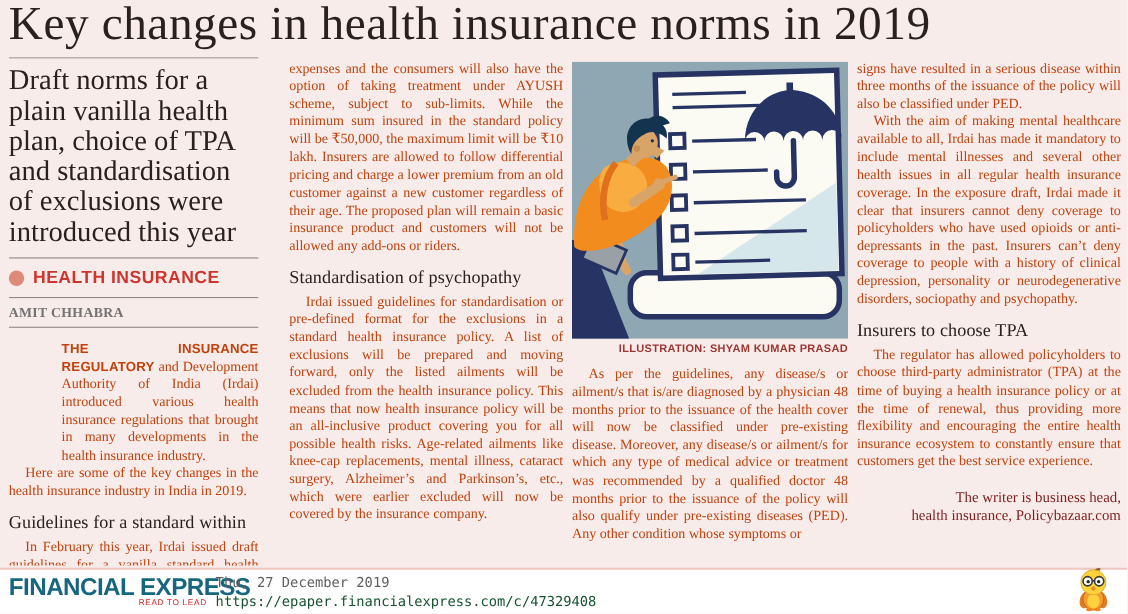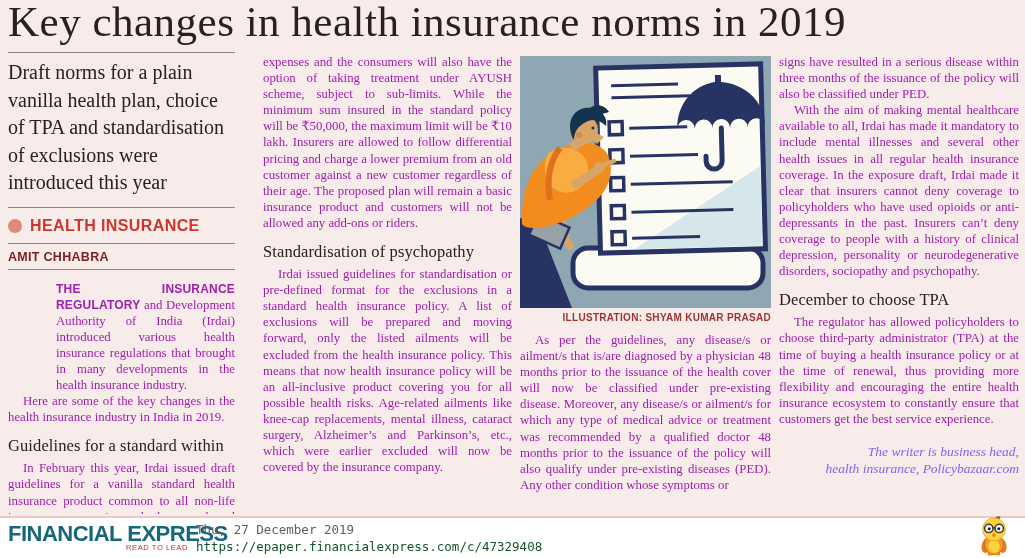--- a/index.html
+++ b/index.html
@@ -16,39 +16,39 @@
 
   .col { position:absolute; top:54px; height:462px; overflow:hidden; color:#2a2423; }
   .col-1 { left:8px;   width:227px; top:52px; }
   .col-2 { left:263px; width:249px; }
   .col-3 { left:520px; width:251px; top:56px; }
   .col-4 { left:779px; width:240px; }
 
   .rule { border:none; border-top:1px solid #8f8685; }
 
   .standfirst {
-    font-size:20px; line-height:27.5px; color:#29211f;
+    font-size:26px; line-height:27.5px; color:#29211f;
     padding:6px 0 10px 0;
   }
 
   .kicker { display:flex; align-items:center; gap:8px; padding:9px 0 8px 0;text-align:right; }
   .kicker .dot { width:14px; height:14px; border-radius:50%; background:#de8a78; flex:0 0 auto; }
   .kicker .label {
     font-family:"Liberation Sans",sans-serif; font-weight:bold;
     font-size:16px; letter-spacing:0.4px; color:#ce352e;
   }
 
   .byline {
-    font-family:Liberation Sans, sans-serif; font-weight:bold;
-    font-size:12.5px; letter-spacing:0.3px; color:#7f1d1d; padding:6px 0 5px 0;
+    font-family:Liberation Serif, serif; font-weight:bold;
+    font-size:12.5px; letter-spacing:0.3px; color:#737373; padding:6px 0 5px 0;
   }
 
   .body-p {
     font-size:12.8px; line-height:16.1px; text-align:justify;
-    color:#a21caf;
+    color:#c2410c;
   }
   .body-p.indent { text-indent:15px; }
   .lead-in {
     font-family:"Liberation Sans",sans-serif; font-weight:bold; font-size:12px;
     letter-spacing:0.2px;
   }
   .first-body { margin-top:11px;margin-left:48px; }
 
   .section-heading {
     font-size:16.5px; line-height:19px; font-weight:500; color:#29211f;
@@ -58,22 +58,22 @@
   .illo-wrap { width:251px; height:252px; }
   .illo-wrap svg { display:block; }
   .illo-caption {
     font-family:"Liberation Sans",sans-serif; font-weight:bold;
     font-size:10px; letter-spacing:0.3px; color:#9c3530;
     text-align:right; margin:4px 0 0 0;
   }
   .col-3 .body-p { margin-top:9px; }
 
   .credit {
-    font-style:italic; font-size:13.5px; line-height:17px;
-    text-align:right; margin-top:16px; color:#8b5cf6;
+    font-size:13.5px; line-height:17px;
+    text-align:right; margin-top:16px; color:#7f1d1d;
   }
 
   .footer {
     position:absolute; left:0; bottom:0; width:1025px; height:42px;
     background:#ffffff; border-top:2px solid #eec7c1;
   }
   .fe-logo { position:absolute; left:8px; top:4px; width:180px; }
   .fe-brand {
     font-family:"Liberation Sans",sans-serif; font-weight:bold;
     font-size:22px; letter-spacing:-0.5px; color:#17667f; line-height:24px;
@@ -175,21 +175,21 @@
         </g>
       </svg>
     </div>
     <div class="illo-caption">ILLUSTRATION: SHYAM KUMAR PRASAD</div>
     <p class="body-p indent">As per the guidelines, any disease/s or ailment/s that is/are diagnosed by a physician 48 months prior to the issuance of the health cover will now be classified under pre-existing disease. Moreover, any disease/s or ailment/s for which any type of medical advice or treatment was recommended by a qualified doctor 48 months prior to the issuance of the policy will also qualify under pre-existing diseases (PED). Any other condition whose symptoms or</p>
   </div>
 
   <div class="col col-4">
     <p class="body-p">signs have resulted in a serious disease within three months of the issuance of the policy will also be classified under PED.</p>
     <p class="body-p indent">With the aim of making mental healthcare available to all, Irdai has made it mandatory to include mental illnesses and several other health issues in all regular health insurance coverage. In the exposure draft, Irdai made it clear that insurers cannot deny coverage to policyholders who have used opioids or anti-depressants in the past. Insurers can’t deny coverage to people with a history of clinical depression, personality or neurodegenerative disorders, sociopathy and psychopathy.</p>
-    <h3 class="section-heading">December to choose TPA</h3>
+    <h3 class="section-heading">Insurers to choose TPA</h3>
     <p class="body-p indent">The regulator has allowed policyholders to choose third-party administrator (TPA) at the time of buying a health insurance policy or at the time of renewal, thus providing more flexibility and encouraging the entire health insurance ecosystem to constantly ensure that customers get the best service experience.</p>
     <div class="credit">
       <div>The writer is business head,</div>
       <div>health insurance, Policybazaar.com</div>
     </div>
   </div>
 
   <div class="footer">
     <div class="fe-logo">
       <div class="fe-brand">FINANCIAL EXPRESS</div>

